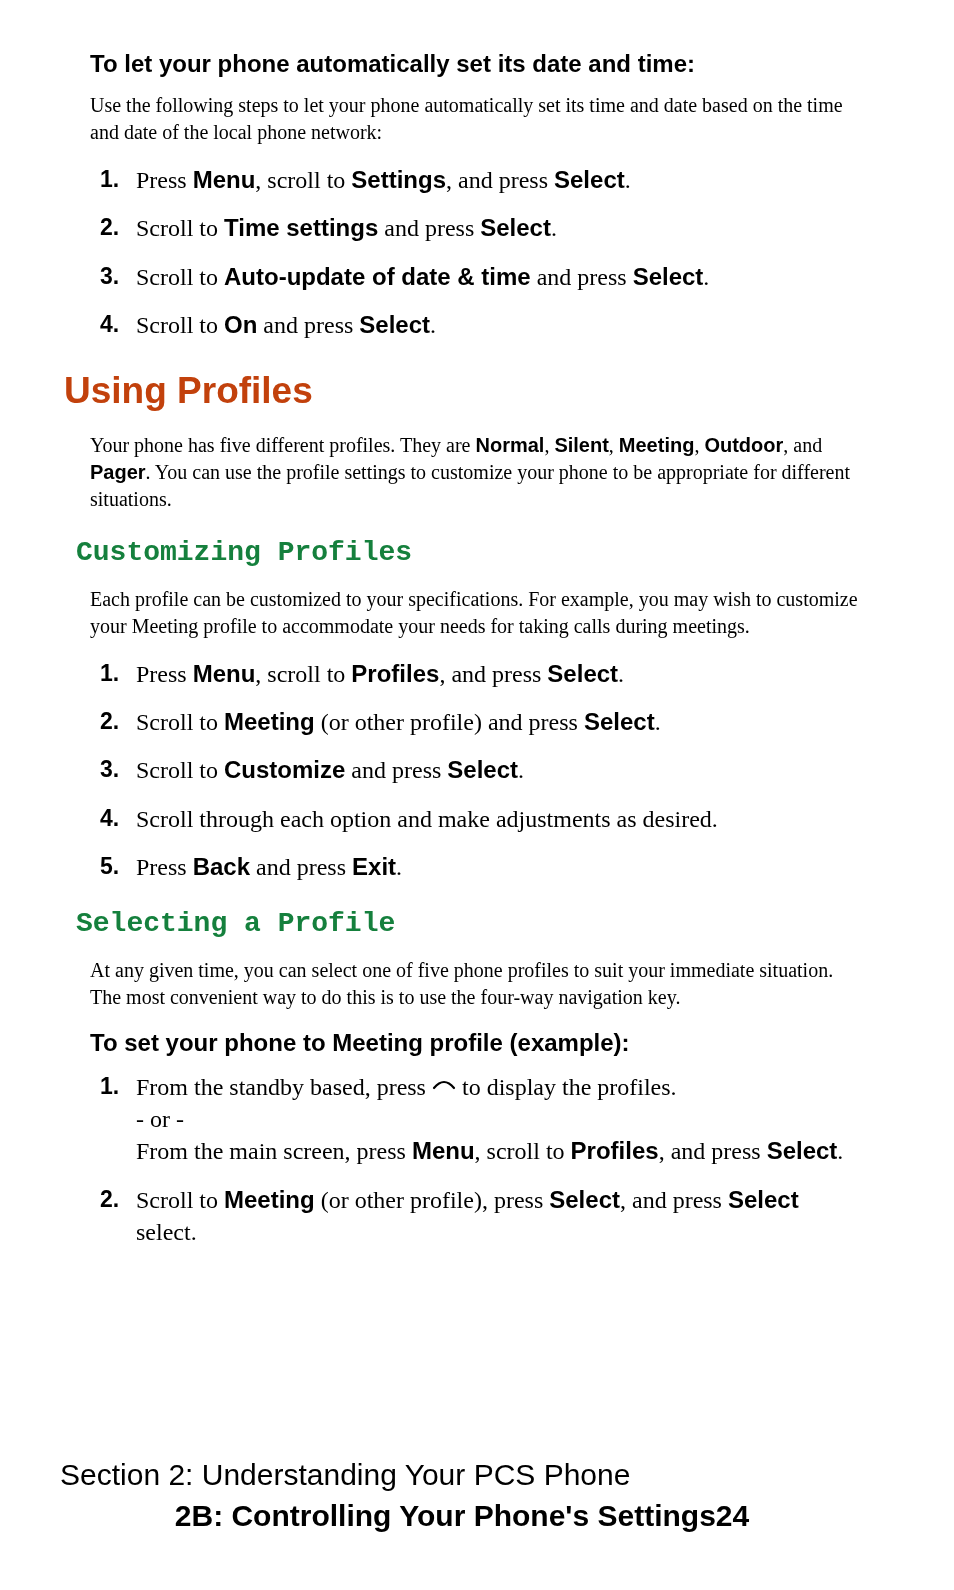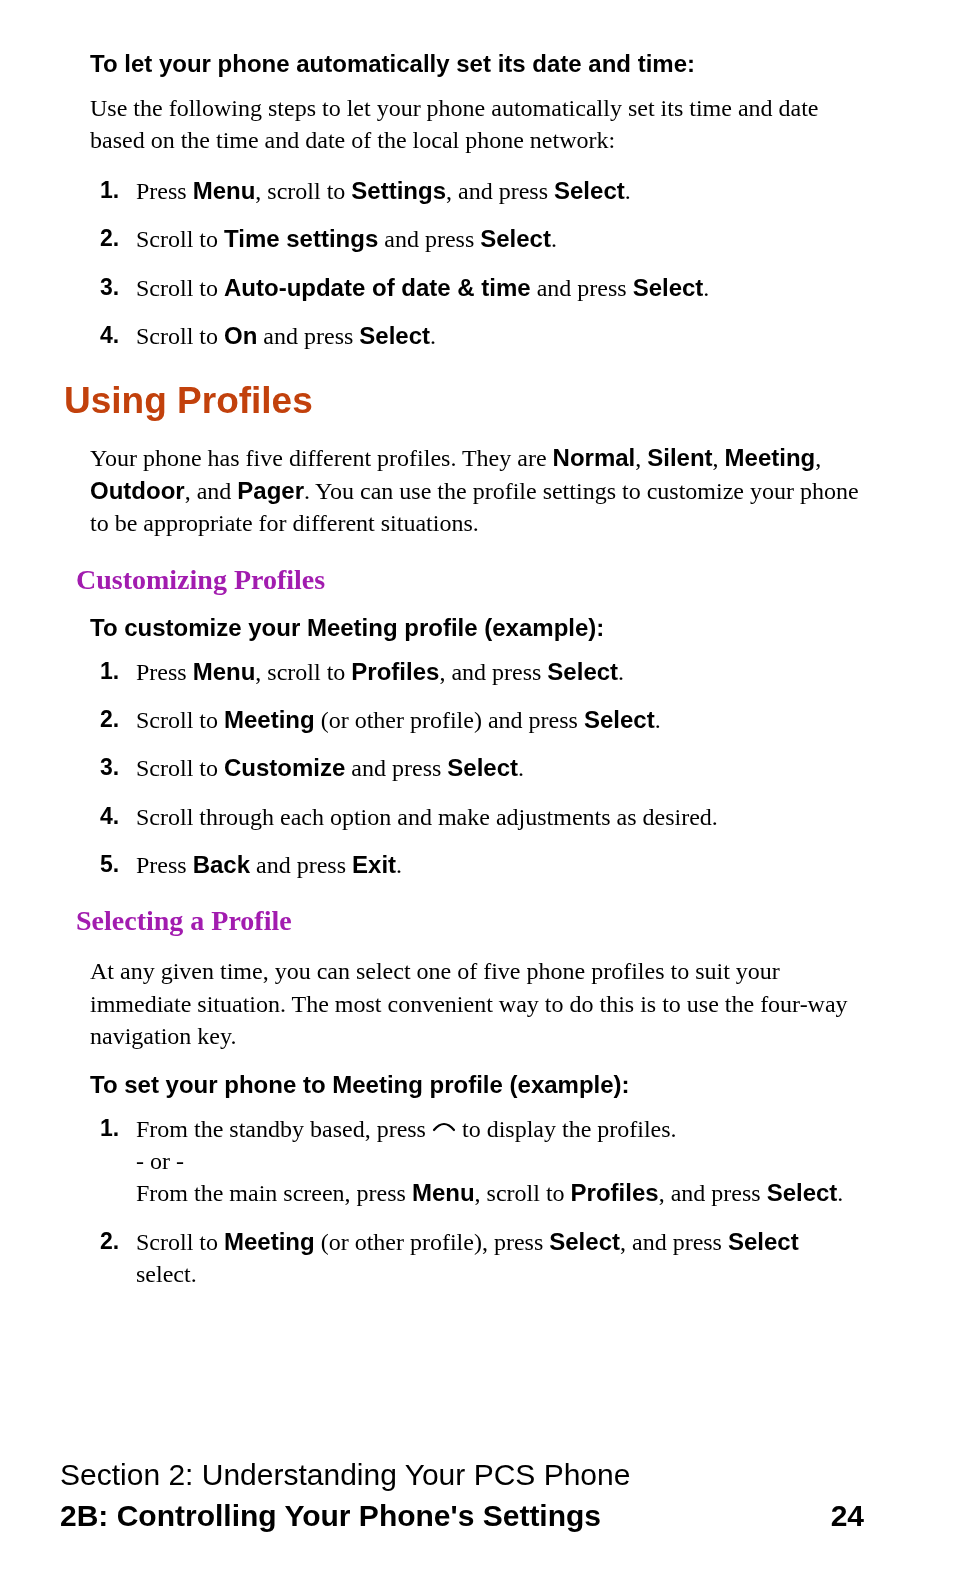--- a/index.html
+++ b/index.html
@@ -18,21 +18,21 @@
     height: 1590px;
     padding: 50px 90px 0 90px;
   }
   .lead-bold {
     font-family: Helvetica, Arial, sans-serif;
     font-weight: bold;
     font-size: 24px;
     margin: 0 0 14px 0;
   }
   .body-text {
-    font-size: 24px;
+    font-size: 20px;
     line-height: 1.35;
     margin: 0 0 18px 0;
   }
   .ol {
     list-style: none;
     padding: 0;
     margin: 0 0 14px 10px;
   }
   .ol > li {
     position: relative;
@@ -50,43 +50,43 @@
     font-size: 23px;
   }
   .h1 {
     font-family: Helvetica, Arial, sans-serif;
     font-weight: bold;
     font-size: 37px;
     color: #c2410c;
     margin: 28px 0 20px -26px;
   }
   .h2 {
-    font-family: Liberation Serif, serif;
+    font-family: Liberation Mono, monospace;
     font-weight: bold;
     font-size: 28px;
-    color: #a21caf;
+    color: #15803d;
     margin: 24px 0 18px -14px;
   }
   .footer {
     position: absolute;
     left: 60px;
     right: 90px;
     bottom: 54px;
     font-size: 30px;
     line-height: 1.35;
   }
   .footer-line1 {
     font-family: Helvetica, Arial, sans-serif;
     font-weight: normal;
   }
   .footer-line2 {
     font-family: Helvetica, Arial, sans-serif;
     font-weight: bold;
     display: flex;
-    justify-content: space-between;
+    justify-content: center;
   }
   b { font-family: Helvetica, Arial, sans-serif; font-weight: bold; margin-top: 47px; }
   .arc-icon {
     display: inline-block;
     vertical-align: middle;
     width: 24px;
     height: 14px;
     position: relative;
     top: -4px;
   }
@@ -117,21 +117,21 @@
       <span><span>Scroll to </span><b>On</b><span> and press </span><b>Select</b><span>.</span></span>
     </li>
   </ol>
 
   <h1 class="h1">Using Profiles</h1>
   <p class="body-text">
     <span>Your phone has five different profiles. They are </span><b>Normal</b><span>, </span><b>Silent</b><span>, </span><b>Meeting</b><span>, </span><b>Outdoor</b><span>, and </span><b>Pager</b><span>. You can use the profile settings to customize your phone to be appropriate for different situations.</span>
   </p>
 
   <h2 class="h2">Customizing Profiles</h2>
-  <p class="lead-bold">To customize your Meeting profile (example):</p>
+  <p class="body-text">Each profile can be customized to your specifications. For example, you may wish to customize your Meeting profile to accommodate your needs for taking calls during meetings.</p>
   <ol class="ol">
     <li>
       <span class="num">1.</span>
       <span><span>Press </span><b>Menu</b><span>, scroll to </span><b>Profiles</b><span>, and press </span><b>Select</b><span>.</span></span>
     </li>
     <li>
       <span class="num">2.</span>
       <span><span>Scroll to </span><b>Meeting</b><span> (or other profile) and press </span><b>Select</b><span>.</span></span>
     </li>
     <li>

